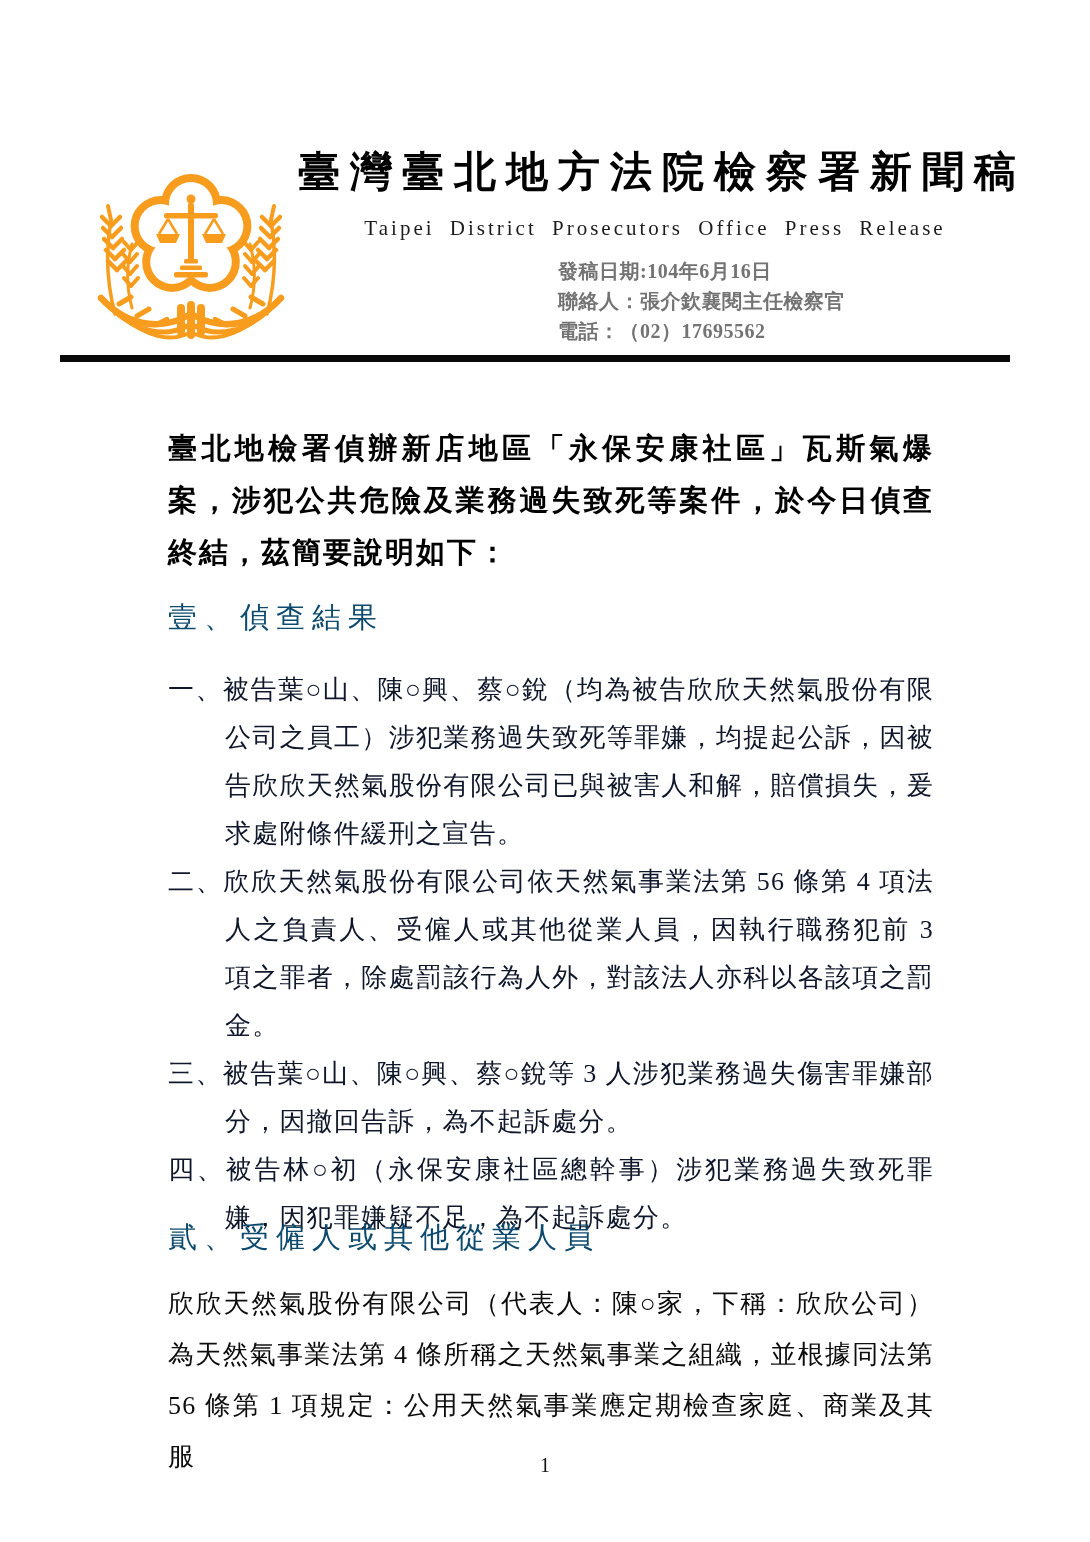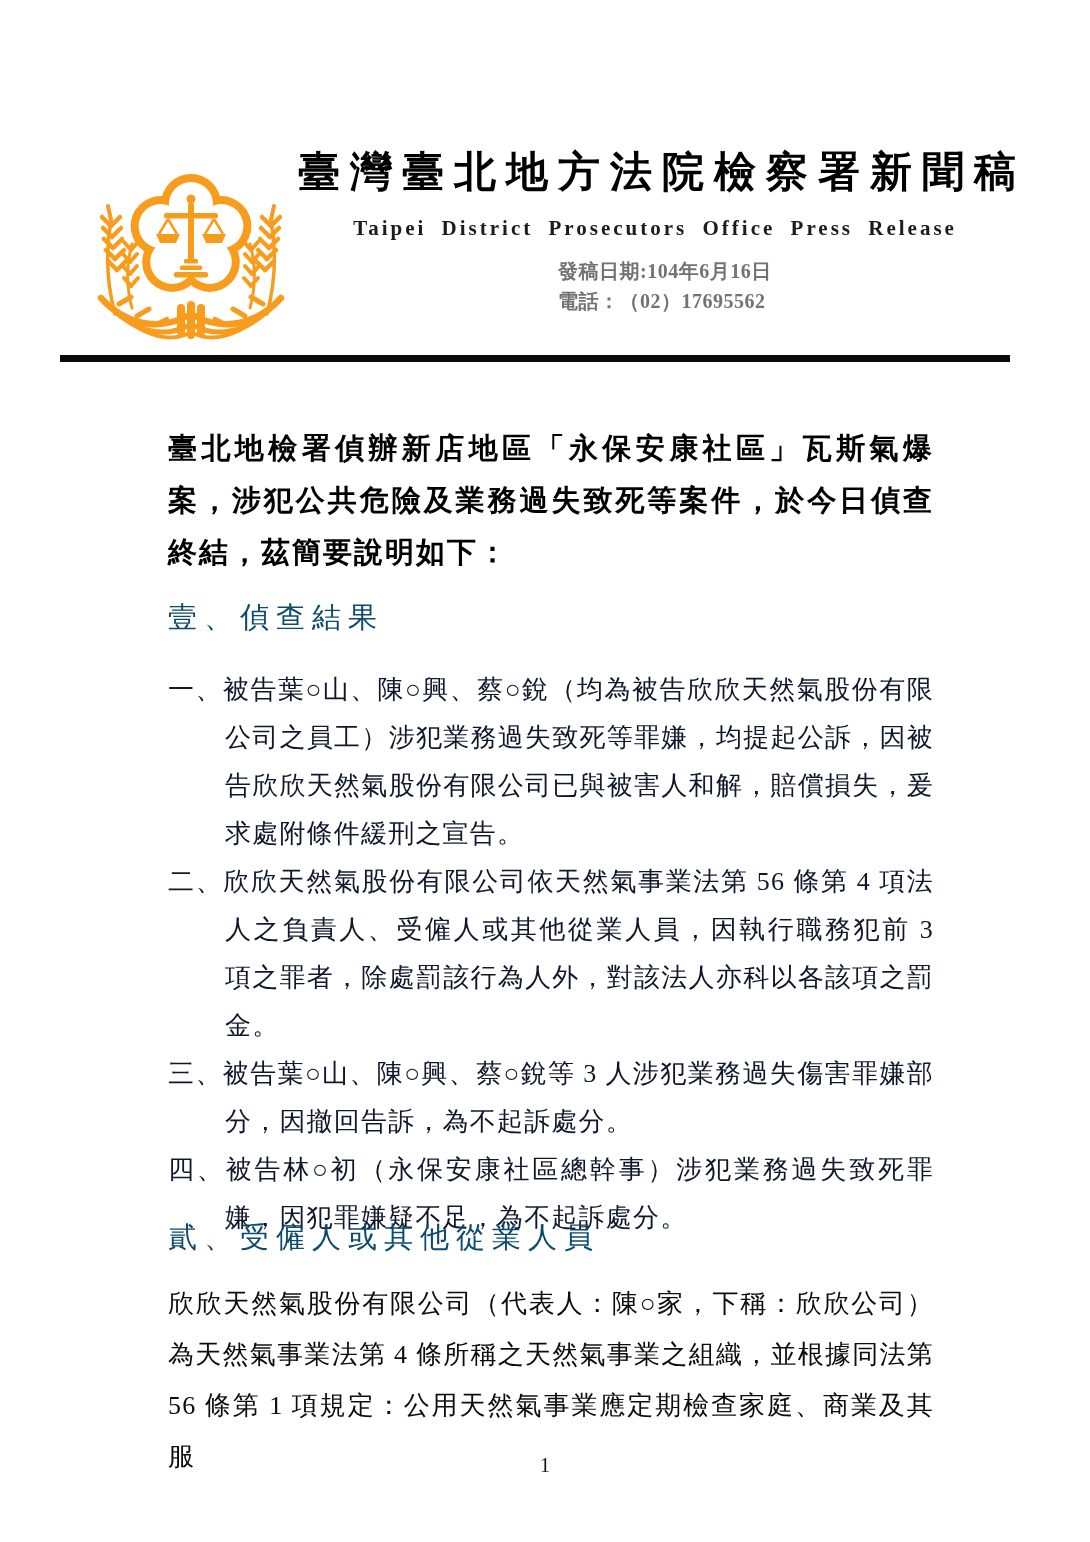--- a/index.html
+++ b/index.html
@@ -16,21 +16,21 @@
   }
   .logo svg { width:100%; height:100%; display:block; }
   .doc-title {
     position:absolute; left:298px; top:128px; width:714px;
     font-size:42px; font-weight:bold; letter-spacing:10px;
     text-align:center; white-space:nowrap; color:#000;
   }
   .doc-subtitle {
     position:absolute; left:298px; top:200px; width:714px;
     font-size:21px; letter-spacing:3px; word-spacing:7px;
-    text-align:center; white-space:nowrap; color:#1c1c1c;font-weight:bold;
+    text-align:center; white-space:nowrap; color:#1c1c1c;
   }
   .press-info {
     position:absolute; left:558px; top:240px;
     font-size:20px; font-weight:bold; line-height:30px; color:#737373;
     letter-spacing:0.5px;
   }
   .divider {
     position:absolute; left:60px; top:339px; width:950px; height:7px;
     background:#0a0a0a;
   }
@@ -150,20 +150,21 @@
         <path d="M117,78 h24 l-4,9 h-16 z"></path>
       </g>
     </svg>
   </div>
 
   <div class="doc-title">臺灣臺北地方法院檢察署新聞稿</div>
   <div class="doc-subtitle">Taipei District Prosecutors Office Press Release</div>
 
   <div class="press-info">
     <div>發稿日期:104年6月16日</div>
+    <div>聯絡人：張介欽襄閱主任檢察官</div>
     <div>電話：（02）17695562</div>
   </div>
 
   <div class="divider"></div>
 
   <div class="intro">臺北地檢署偵辦新店地區「永保安康社區」瓦斯氣爆案，涉犯公共危險及業務過失致死等案件，於今日偵查終結，茲簡要說明如下：</div>
 
   <div class="sec-heading sec1-heading">壹、偵查結果</div>
 
   <div class="num-list">

